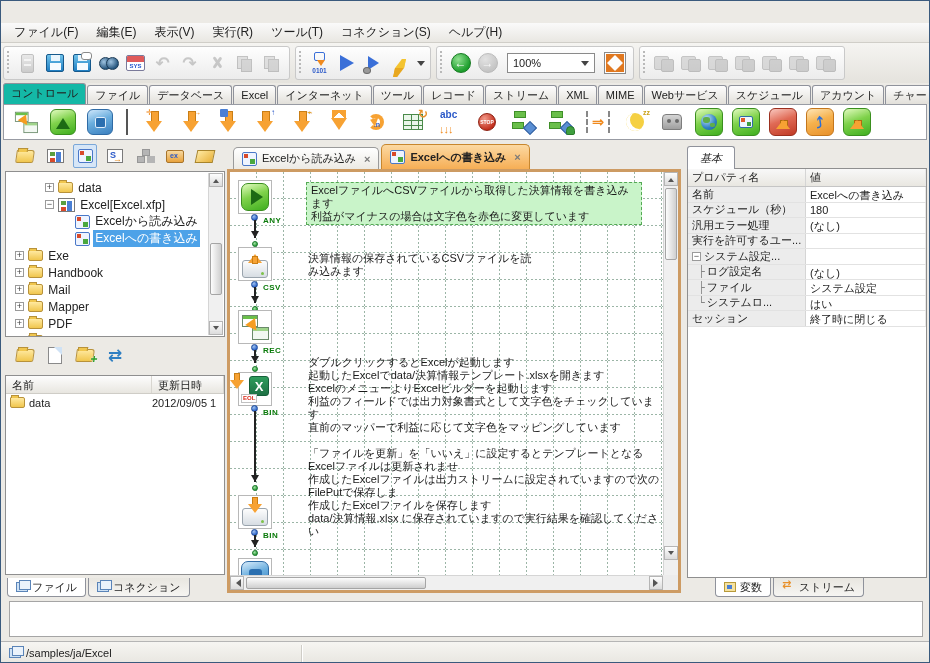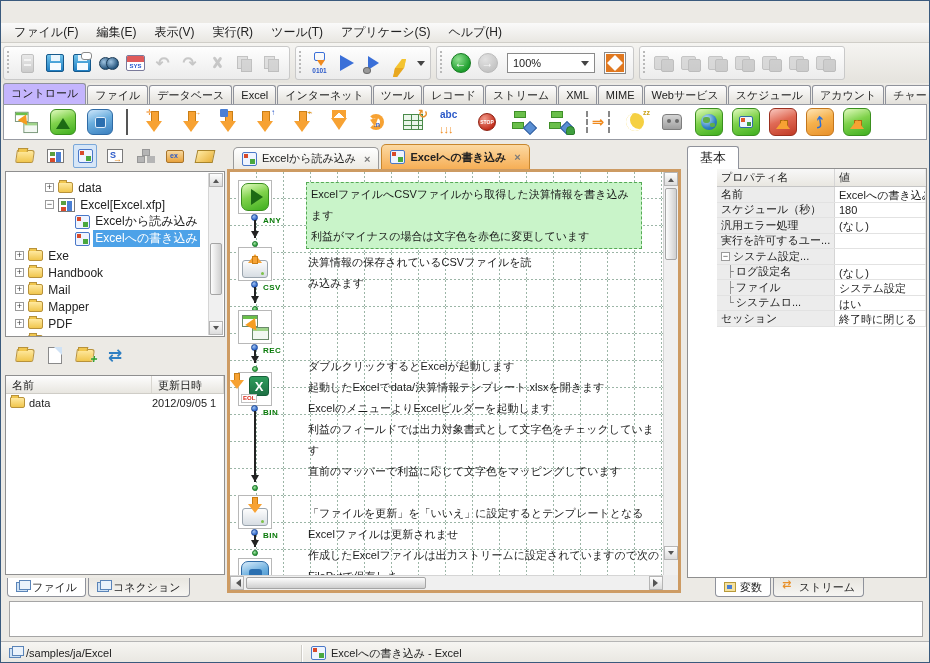--- a/index.html
+++ b/index.html
@@ -81,21 +81,21 @@
   .ic-fit i:nth-child(3){ left:1px; bottom:1px; border-left-color:#e07820; border-bottom-color:#e07820; }
   .ic-fit i:nth-child(4){ right:1px; bottom:1px; border-right-color:#e07820; border-bottom-color:#e07820; }
   .ic-win { position:relative; width:20px; height:18px; }
   .ic-win::before { content:""; position:absolute; left:0; top:2px; width:13px; height:12px; background:#bdbdbd; border:1px solid #939393; border-radius:2px; }
   .ic-win::after { content:""; position:absolute; right:0; bottom:0; width:11px; height:11px; background:#a8a8a8; border:1px solid #8a8a8a; border-radius:2px; }
 
   
   .comptabs { position:absolute; top:82px; left:0; right:0; height:21px; display:flex; align-items:flex-end; padding-left:2px; }
   .ctab { height:19px; line-height:18px; padding:0 7px; font-size:11px; border:1px solid #8f929b; border-bottom:none;
     border-radius:3px 3px 0 0; background:linear-gradient(#fdfdfd,#e2e0da); margin-right:1px; white-space:nowrap; }
-  .ctab.active { background:#c4b5fd; height:21px; font-weight:normal; position:relative; z-index:3; }
+  .ctab.active { background:#14b8a6; height:21px; font-weight:normal; position:relative; z-index:3; }
   .tri-l { width:0;height:0;border:4px solid transparent;border-right:5px solid #555; margin-right:2px;}
   .tri-r { width:0;height:0;border:4px solid transparent;border-left:5px solid #555; margin-left:2px;}
 
   
   .palette { position:absolute; top:103px; left:2px; right:2px; height:36px; background:#fff; border:1px solid #989ba3;
     display:flex; align-items:center; padding-left:6px; gap:5px; z-index:2; }
   .pal { width:32px; height:30px; display:flex; align-items:center; justify-content:center; position:relative; }
   .pal-sep { width:2px; height:26px; background:#555; margin:0 5px; }
   .rsq { width:26px; height:26px; border-radius:6px; position:relative; display:flex; align-items:center; justify-content:center; }
   .rsq.green { background:linear-gradient(160deg,#e2fbbf,#7fd24b 45%,#3fae1f); border:1px solid #3a8f1e; }
@@ -256,28 +256,28 @@
   .ic-excel .body { position:absolute; right:0; top:1px; width:20px; height:20px; background:linear-gradient(#2f9c5c,#1f7145); border:1px solid #15603a; border-radius:3px;
     color:#fff; font-weight:bold; font-size:13px; display:flex; align-items:center; justify-content:center; }
   .ic-excel .xarr { position:absolute; left:-2px; top:-4px; width:14px; }
   .ic-excel .badge { position:absolute; left:0; bottom:0; background:#fff; border:1px solid #c0c0c0; color:#d82a1a; font-size:6px; font-weight:bold; line-height:7px; padding:0 1px; }
   .conn { position:absolute; width:9px; }
   .conn .dotb { position:absolute; top:0; left:1px; width:7px; height:7px; border-radius:50%; background:radial-gradient(circle at 35% 30%,#9fc3f0,#2a62c8 75%); border:1px solid #1c4a9a; }
   .conn .cline { position:absolute; top:6px; bottom:9px; left:4px; width:1.5px; background:#222; }
   .conn .ahead { position:absolute; bottom:5px; left:0.5px; width:0; height:0; border:4.5px solid transparent; border-top:7px solid #222; }
   .conn .dotg { position:absolute; bottom:0; left:1.5px; width:6px; height:6px; border-radius:50%; background:radial-gradient(circle at 35% 30%,#a8e8a8,#2a9a3a 75%); border:1px solid #1a7a2a; }
   .conn-label { position:absolute; font-size:8px; font-weight:bold; color:#0a7a0a; letter-spacing:.5px; }
-  .cv-text { position:absolute; font-size:11px; line-height:21px; white-space:pre-line; color:#1a1a1a; }
+  .cv-text { position:absolute; font-size:11px; line-height:13px; white-space:pre-line; color:#1a1a1a; }
   .cv-text.green { background:#c9f4c9; border:1px dashed #55aa55; padding:1px 4px; }
 
   
   .right-panel { position:absolute; left:684px; top:0; width:244px; height:458px; }
-  .ptab { position:absolute; left:2px; top:5px; height:23px; padding:0 12px; font-size:13px; border:1px solid #8f929b; border-bottom:none;
-    border-radius:3px 3px 0 0; background:#fff; display:flex; align-items:center; z-index:2; }
-  .prop-box { position:absolute; left:2px; top:27px; width:240px; height:410px; background:#fff; border:1px solid #8f8f8f;padding-left:29px; }
+  .ptab { position:absolute; left:2px; top:5px; height:23px; padding:0 12px; font-size:11px; border:1px solid #8f929b; border-bottom:none;
+    border-radius:3px 3px 0 0; background:#fff; display:flex; align-items:center; z-index:2;font-style:italic; }
+  .prop-box { position:absolute; left:2px; top:27px; width:240px; height:410px; background:#fff; border:1px solid #8f8f8f; }
   .prow { display:flex; height:15.5px; font-size:11px; border-bottom:1px solid #e2e2e2; }
   .prow.header { background:linear-gradient(#f8f8f8,#e9e7e1); border-bottom:1px solid #c5c5c5; height:18px; }
   .pcell { padding:1px 4px; overflow:hidden; white-space:nowrap; }
   .pcell.n { width:118px; background:#ececec; border-right:1px solid #d5d5d5; display:flex; align-items:center; }
   .prow.header .pcell.n { background:transparent; }
   .pcell.v { flex:1; border-right:1px solid #e8e8e8; }
   .pexp { width:9px; height:9px; border:1px solid #9a9a9a; background:#fff; font-size:9px; line-height:7px; text-align:center; color:#444; margin-right:3px; flex:none; }
   .pbranch { color:#888; margin-right:2px; font-family:"DejaVu Sans Mono",monospace; }
   .ind1 { padding-left:10px; }
 
@@ -294,21 +294,21 @@
 
 <div class="window">
 
 
   <div class="menubar">
     <span class="menu-item">ファイル(F)</span>
     <span class="menu-item">編集(E)</span>
     <span class="menu-item">表示(V)</span>
     <span class="menu-item">実行(R)</span>
     <span class="menu-item">ツール(T)</span>
-    <span class="menu-item">アプリケーシ(S)</span>
+    <span class="menu-item">コネクション(S)</span>
     <span class="menu-item">ヘルプ(H)</span>
   </div>
 
   <div class="toolbar">
     <span class="tgroup">
       <span class="grip"></span>
       <span class="tbtn dis">
           <span class="ic-cabinet"></span>
         </span>
       <span class="tbtn">
@@ -742,20 +742,22 @@
             </div>
           <span class="conn-label" style="left:33px;top:236px">BIN</span>
 
           <div class="node" style="left:8px;top:323px">
             <span class="ic-drive">
                 <span class="drv-arr down">
                   <span class="stem"></span>
                 </span>
               </span>
           </div>
+          <div class="cv-text" style="left:78px;top:327px">作成したExcelファイルを保存します
+data/決算情報.xlsx に保存されていますので実行結果を確認してください</div>
 
           <div class="conn" style="left:20px;top:357px;height:27px">
               <span class="dotb"></span>
               <span class="cline"></span>
               <span class="ahead"></span>
               <span class="dotg"></span>
             </div>
           <span class="conn-label" style="left:33px;top:359px">BIN</span>
 
           <div class="node" style="left:8px;top:386px">
@@ -857,19 +859,15 @@
   </div>
 
   <div class="msgbar"></div>
 
   <div class="statusbar">
     <span class="st-item first">
       <span class="ic-pagewin"></span>
       <span>/samples/ja/Excel</span>
     </span>
     <span class="st-sep"></span>
-    <span class="st-item">
-      <span class="ic-flow"></span>
-      <span>Excelへの書き込み - Excel</span>
-    </span>
   </div>
 
 </div>
 
 </body></html>

